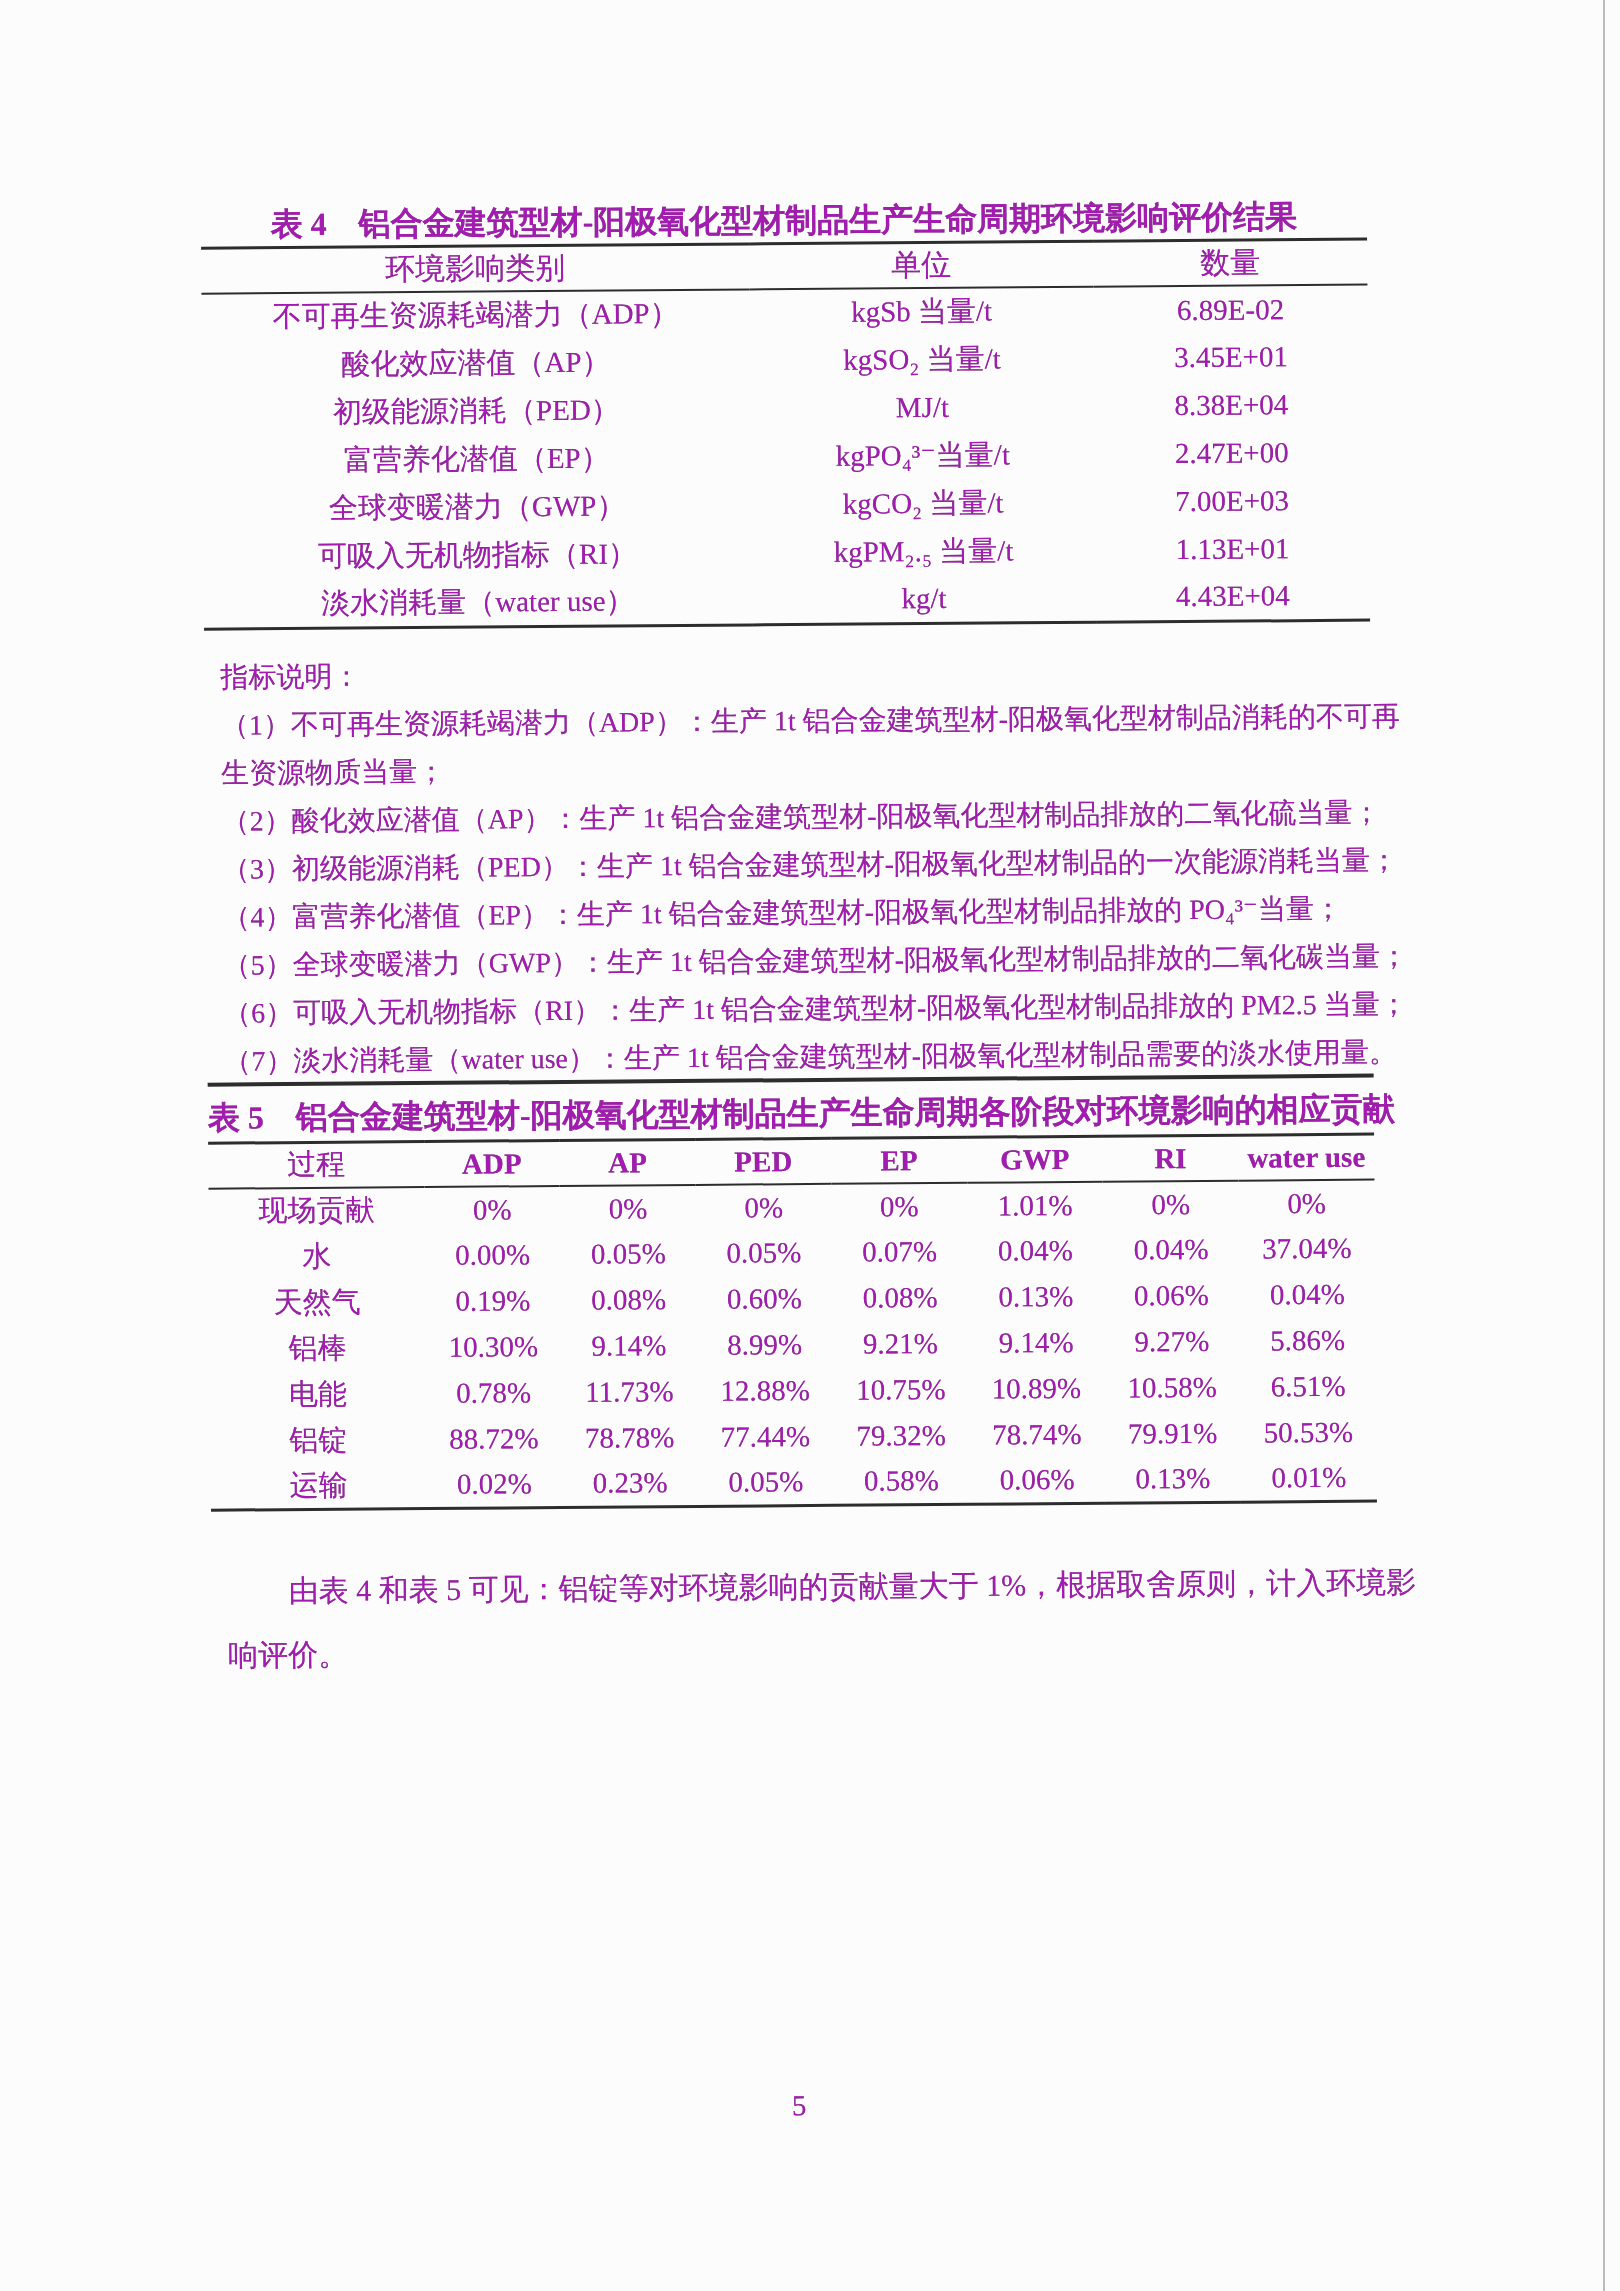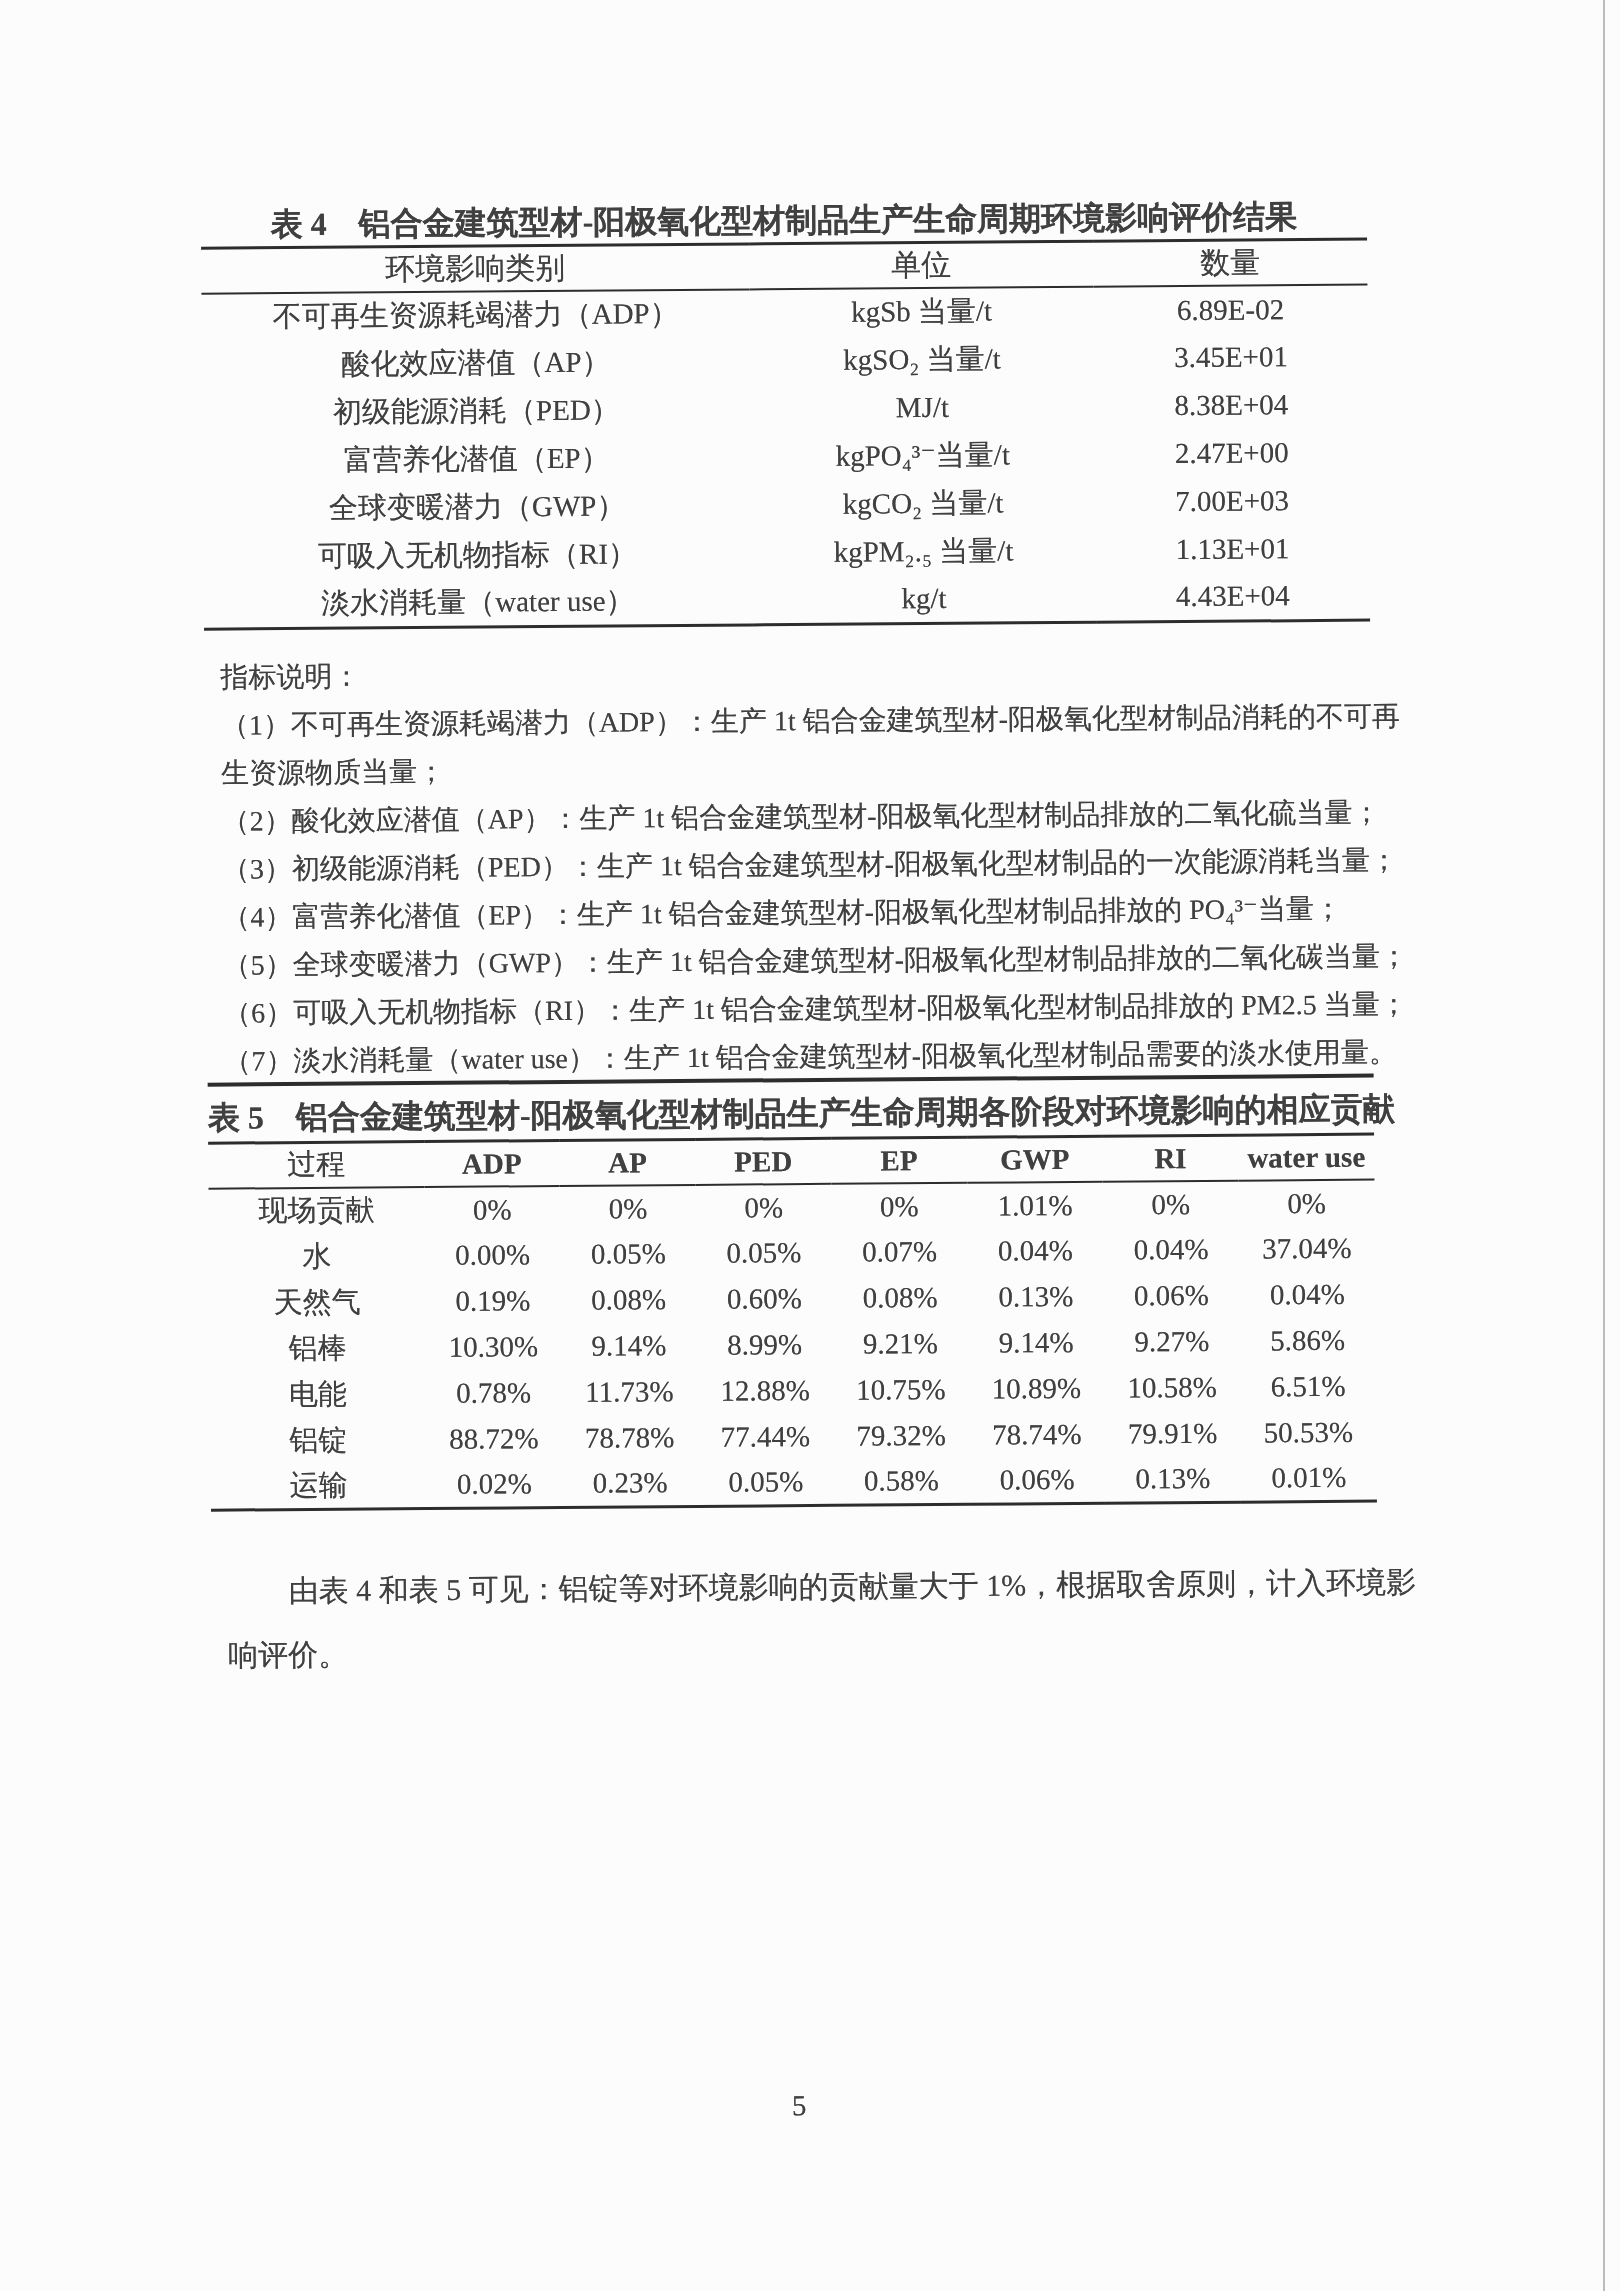--- a/index.html
+++ b/index.html
@@ -1,19 +1,19 @@
 <!DOCTYPE html>
 <html><head>
 <meta charset="utf-8">
 <style>
   html,body{margin:0;padding:0;}
   body{background:#ffffff;font-family:"Liberation Serif","DejaVu Serif",serif;}
   .page{
     position:relative;width:1620px;height:2292px;background:#fcfcfc;overflow:hidden;
-    color:#404040;
+    color:#a21caf;
   }
   .content{
     position:absolute;left:0;top:0;width:1620px;height:2292px;
     transform:rotate(-0.45deg);transform-origin:50% 38%;
     text-shadow:0 0 0.6px rgba(20,20,20,0.55);
   }
   .tbl-title{
     position:absolute;left:206px;width:1166px;text-align:center;
     font-size:32px;font-weight:bold;line-height:39px;white-space:pre;
   }

